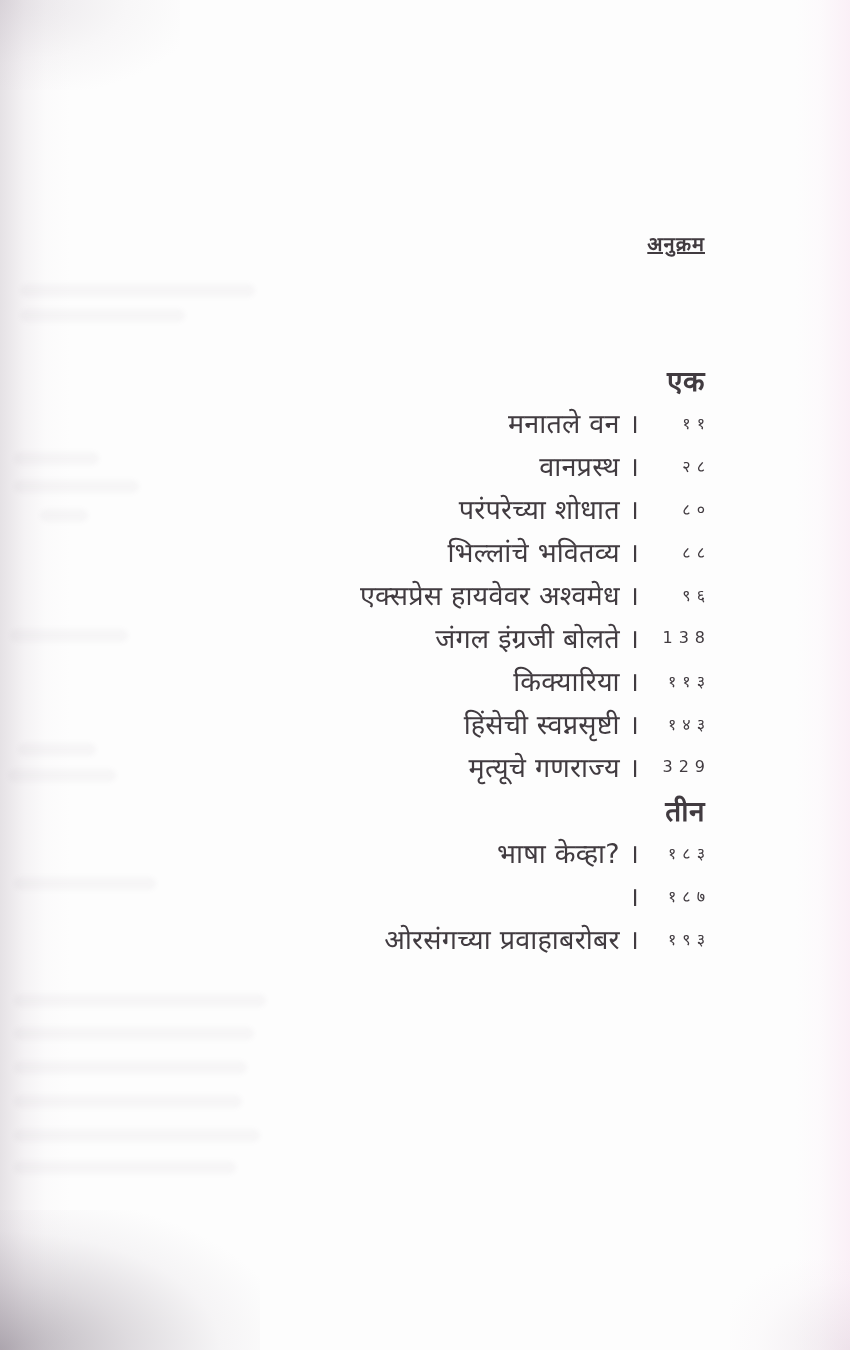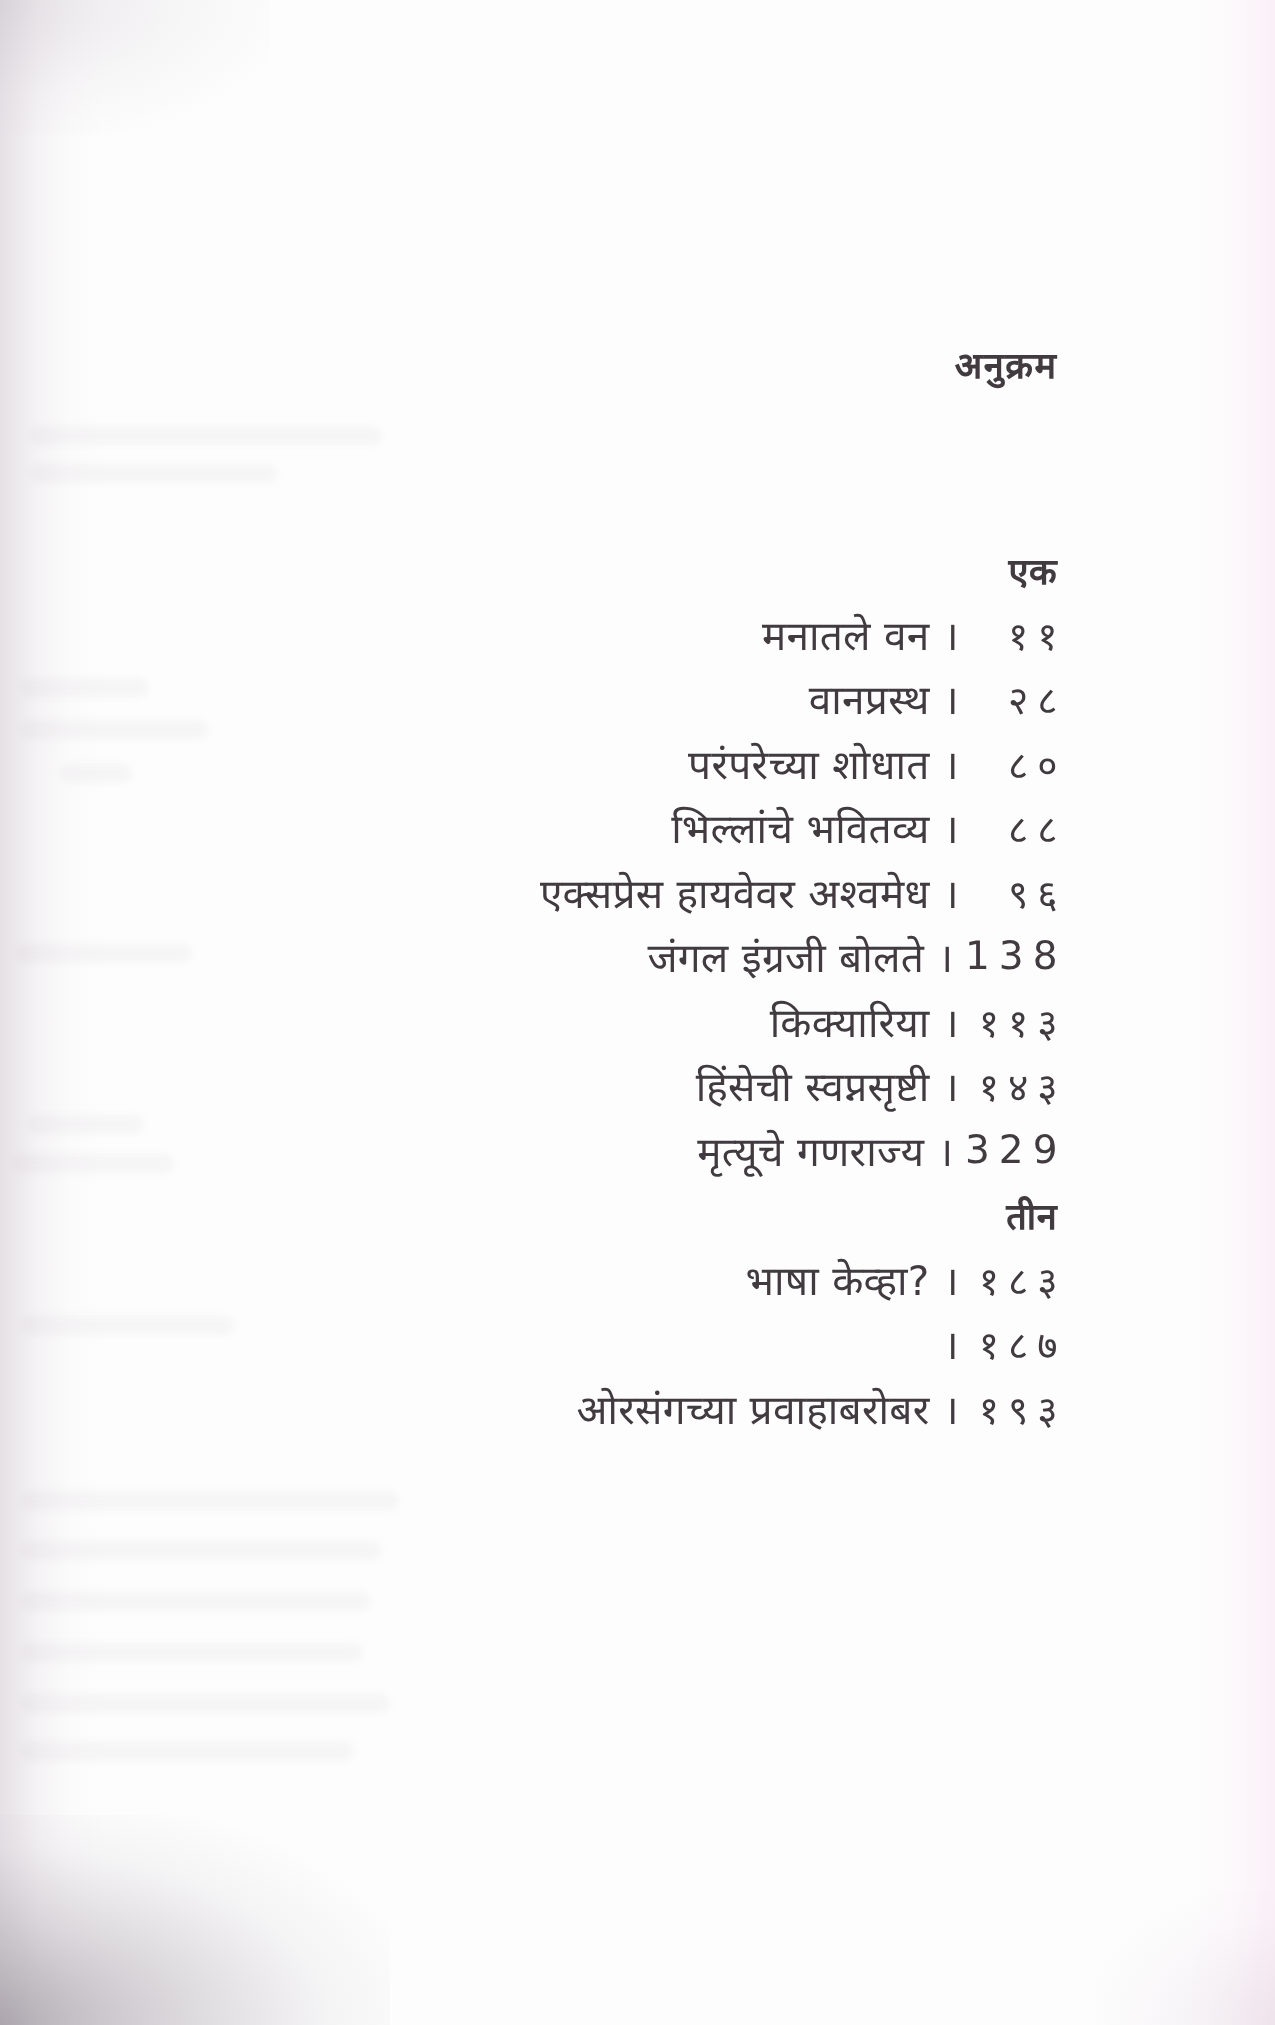--- a/index.html
+++ b/index.html
@@ -97,53 +97,54 @@
   
   .toc {
     position: absolute;
     top: 226px;
     right: 145px;
     text-align: right;
     color: var(--ink, #413b40);
   }
   .toc-title {
     margin: 0;
-    font-size: 24px;
+    font-size: 20px;
     font-weight: bold;
     letter-spacing: 1px;
     line-height: 36px;
+    text-decoration: underline;
   }
   .toc-body {
     margin-top: 96px;
   }
   .row {
     height: 43px;
     display: flex;
     justify-content: flex-end;
     align-items: center;
     white-space: nowrap;
   }
   .section-label {
-    font-size: 24px;
+    font-size: 28px;
     font-weight: bold;
     letter-spacing: 0.5px;
   }
   .entry-title {
     font-size: 27px;
     letter-spacing: 0.2px;
   }
   .sep {
     font-size: 27px;
     margin: 0 8px 0 9px;
   }
   .num {
     display: inline-block;
     min-width: 64px;
     text-align: right;
-    font-size: 26px;
+    font-size: 16px;
     letter-spacing: 6px;
     margin-right: -6px;
   }
 </style>
 </head>
 <body>
 
 <div class="page" style="--ink: #413b40; background: rgb(253, 253, 253);">
 
   <div class="shade-left"></div>

